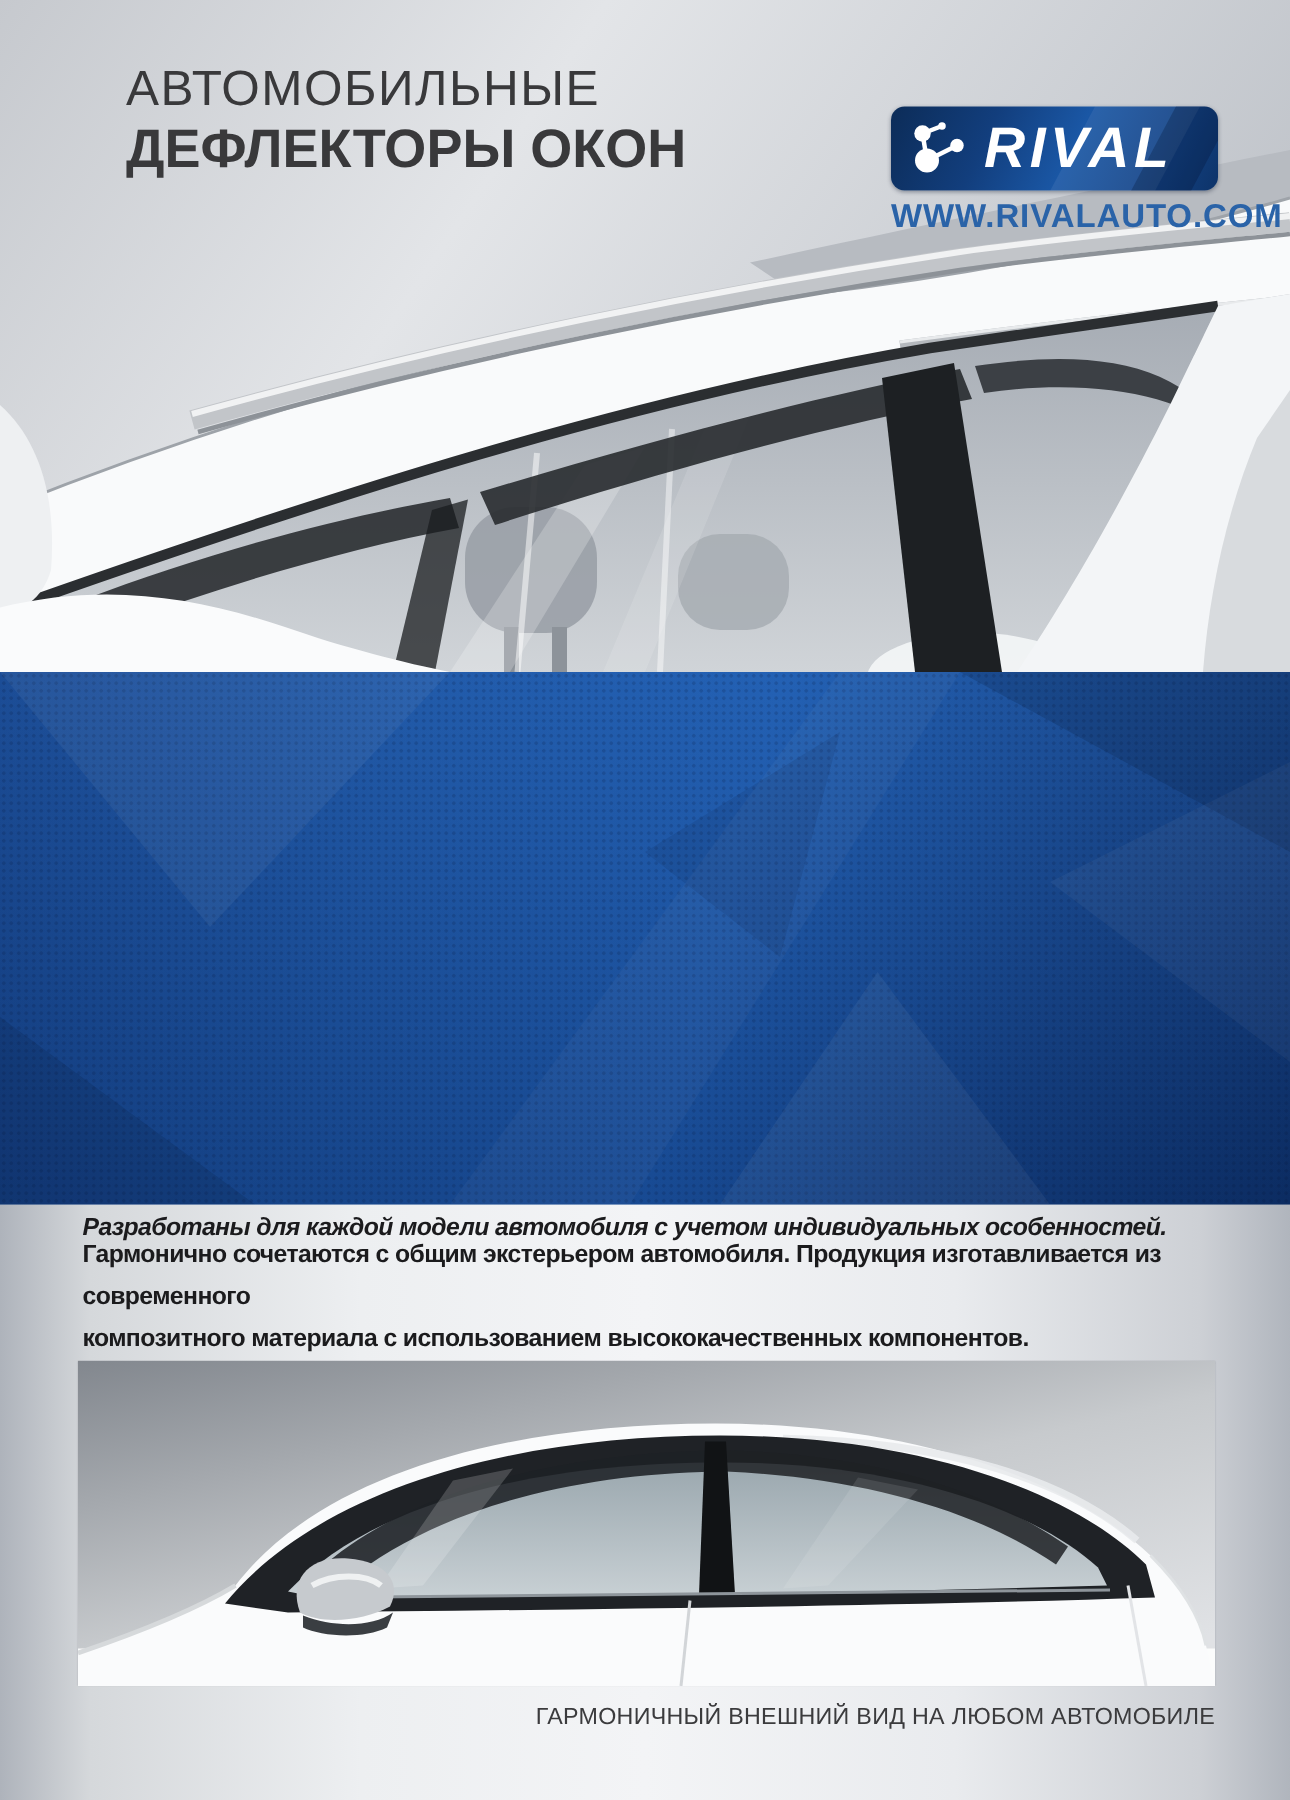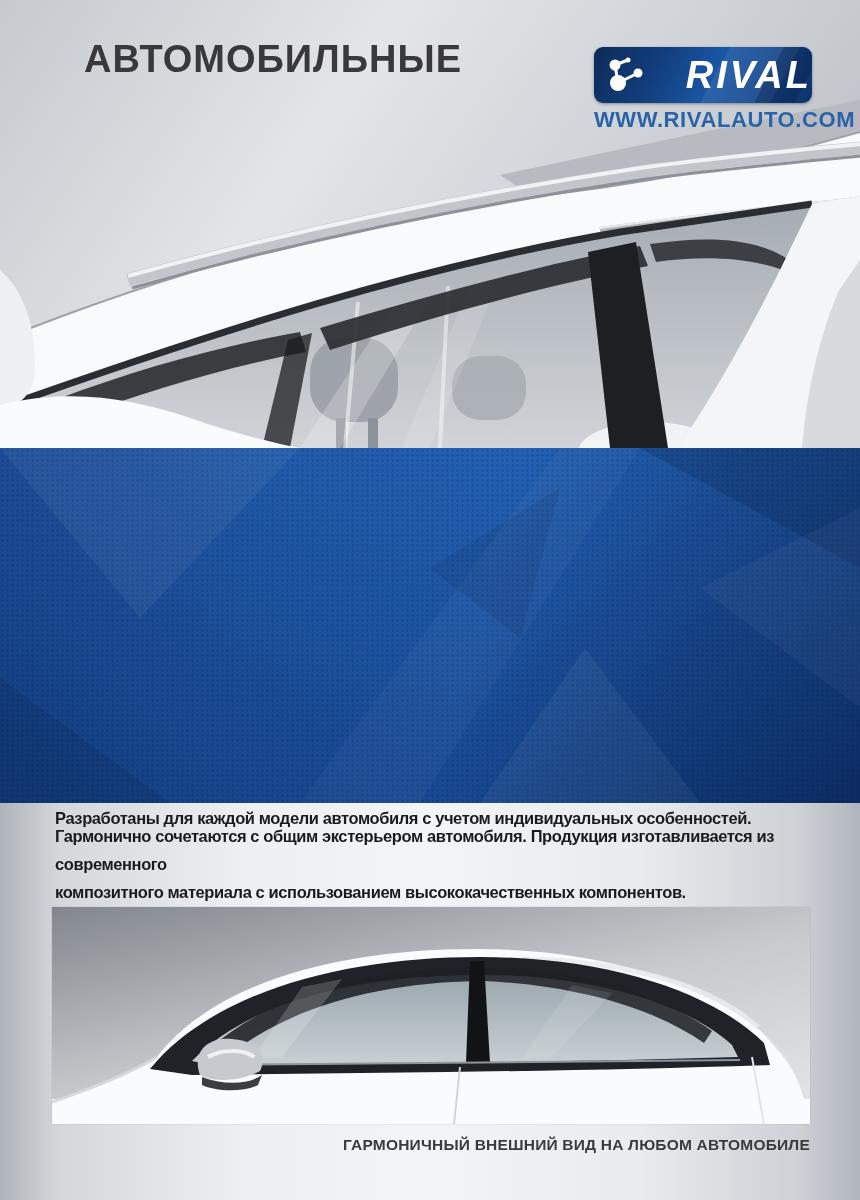--- a/index.html
+++ b/index.html
@@ -6,54 +6,54 @@
   .page{
     position:relative;width:860px;height:1200px;overflow:hidden;
     font-family:"Liberation Sans",sans-serif;
     background:linear-gradient(90deg,#aeb3bb 0%,#d5d8db 7%,#edeff1 28%,#f3f4f6 50%,#e9ebee 74%,#cdd0d5 93%,#b0b5bd 100%);
   }
   
   .hero{position:absolute;left:0;top:0;width:860px;height:448px;overflow:hidden;
     background:linear-gradient(100deg,#c5c8cd 0%,#d8dade 25%,#e6e8ea 48%,#d4d7db 74%,#bcc0c6 100%);}
   .hero-svg{position:absolute;left:0;top:0;}
   .title-block{position:absolute;left:84px;top:40px;z-index:3;color:#39393b;}
-  .title-line1{font-size:38px;font-weight:700;letter-spacing:1px;line-height:38px;}
+  .title-line1{font-size:33px;font-weight:400;letter-spacing:1px;line-height:38px;}
   .title-line2{font-size:36px;font-weight:700;letter-spacing:0px;line-height:42px;}
   .logo-block{position:absolute;right:48px;top:47px;z-index:3;width:218px;text-align:center;}
   .logo-box{
     position:relative;width:218px;height:56px;border-radius:9px;overflow:hidden;
     background:linear-gradient(115deg,#0c2c58 0%,#123e7d 30%,#1a57a5 55%,#16498f 75%,#0d3369 100%);
     box-shadow:0 1px 3px rgba(30,40,60,.45);
-    display:flex;align-items:center;justify-content:space-between;
+    display:flex;align-items:center;justify-content:flex-start;margin-top:24px;
   }
   .logo-box::before{content:"";position:absolute;left:55%;top:-20px;width:70px;height:100px;
     background:rgba(255,255,255,.07);transform:skewX(-28deg);}
   .logo-box::after{content:"";position:absolute;left:80%;top:-20px;width:40px;height:100px;
     background:rgba(0,10,40,.25);transform:skewX(-28deg);}
   .molecule{margin-left:12px;flex:0 0 auto;position:relative;z-index:2;}
   .brand{position:relative;z-index:2;color:#ffffff;font-size:38px;font-weight:700;font-style:italic;
     letter-spacing:3px;margin-left:6px;line-height:56px;}
   .website{margin-top:4px;font-size:22px;font-weight:700;color:#2a63a8;letter-spacing:0.6px;}
   
   .features{position:absolute;left:0;top:448px;width:860px;height:355px;overflow:hidden;
     background-image:
       linear-gradient(180deg,rgba(60,120,200,.18) 0%,rgba(0,8,40,.22) 100%),
       linear-gradient(105deg,#15448c 0%,#1c55a4 30%,#1e5cb0 55%,#154489 80%,#0f3672 100%);}
   .features::before{content:"";position:absolute;inset:0;
     background-image:radial-gradient(rgba(4,18,52,.35) 1px,transparent 1.2px);
     background-size:5px 5px;opacity:.5;pointer-events:none;}
   .facets{position:absolute;inset:0;}
   .para{position:absolute;left:55px;width:760px;font-size:16.5px;font-weight:700;
     letter-spacing:-0.4px;line-height:28px;color:#1b1b1d;white-space:pre-line;}
-  .para1{top:804px;}
+  .para1{top:804px;font-style:italic;}
   .para2{top:822px;}
   
   .photo2{position:absolute;left:52px;top:907px;width:758px;height:217px;overflow:hidden;
     box-shadow:0 0 1px rgba(80,85,92,.4);}
-  .caption{position:absolute;right:50px;top:1136px;font-size:15.5px;font-weight:700;
+  .caption{position:absolute;right:50px;top:1136px;font-size:15.5px;font-weight:400;
     color:#3b3b3d;letter-spacing:0.2px;}
 </style>
 </head>
 <body>
 
 <div class="page">
 
   <div class="hero">
     <svg class="hero-svg" width="860" height="448" viewBox="0 0 860 448">
       <defs>
@@ -105,20 +105,21 @@
 
       <path d="M812,204 L860,196 L860,448 L678,448 C700,415 735,360 780,270 Z" fill="#f3f5f7"></path>
       <path d="M860,260 L838,292 C818,340 806,395 802,448 L860,448 Z" fill="#d8dbde"></path>
 
       <path d="M0,270 C25,292 38,330 34,380 C28,400 14,408 0,410 Z" fill="#eef0f2"></path>
       <path d="M0,448 L0,405 C70,388 130,398 190,418 C230,432 270,442 300,448 Z" fill="#fafbfc"></path>
     </svg>
 
     <div class="title-block">
       <div class="title-line1">АВТОМОБИЛЬНЫЕ</div>
+      <div class="title-line2">ДЕФЛЕКТОРЫ ОКОН</div>
     </div>
 
     <div class="logo-block">
       <div class="logo-box">
         <svg class="molecule" width="44" height="44" viewBox="0 0 44 44">
           <path d="M12 30 L9 12 M12 30 L32 20 M9 12 L22 7" stroke="#ffffff" stroke-width="3" fill="none"></path>
           <circle cx="12" cy="30" r="8" fill="#ffffff"></circle>
           <circle cx="9" cy="12" r="5.5" fill="#ffffff"></circle>
           <circle cx="32" cy="20" r="4.5" fill="#ffffff"></circle>
           <circle cx="22" cy="7" r="2.5" fill="#ffffff"></circle>

